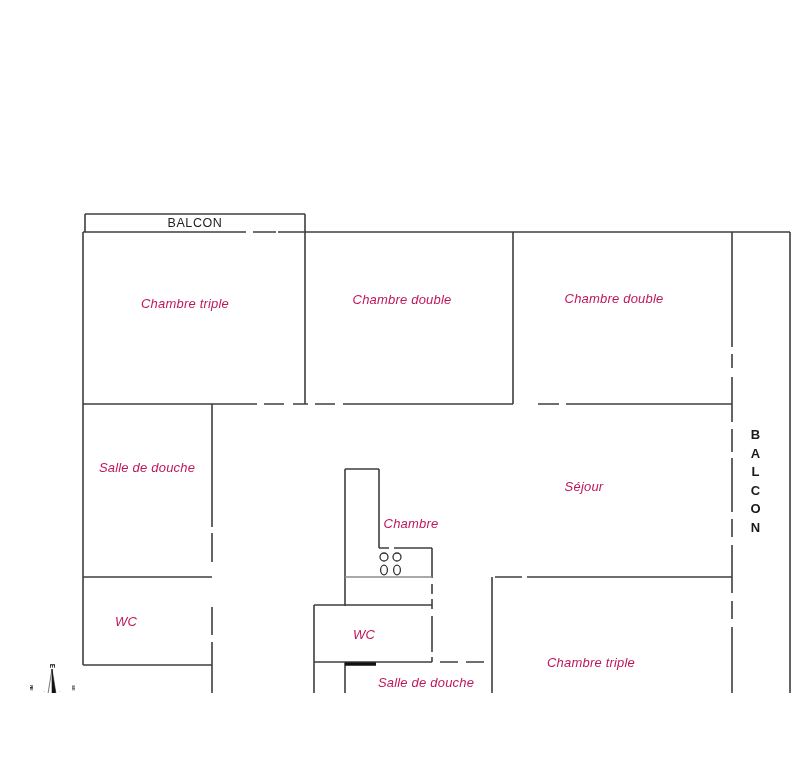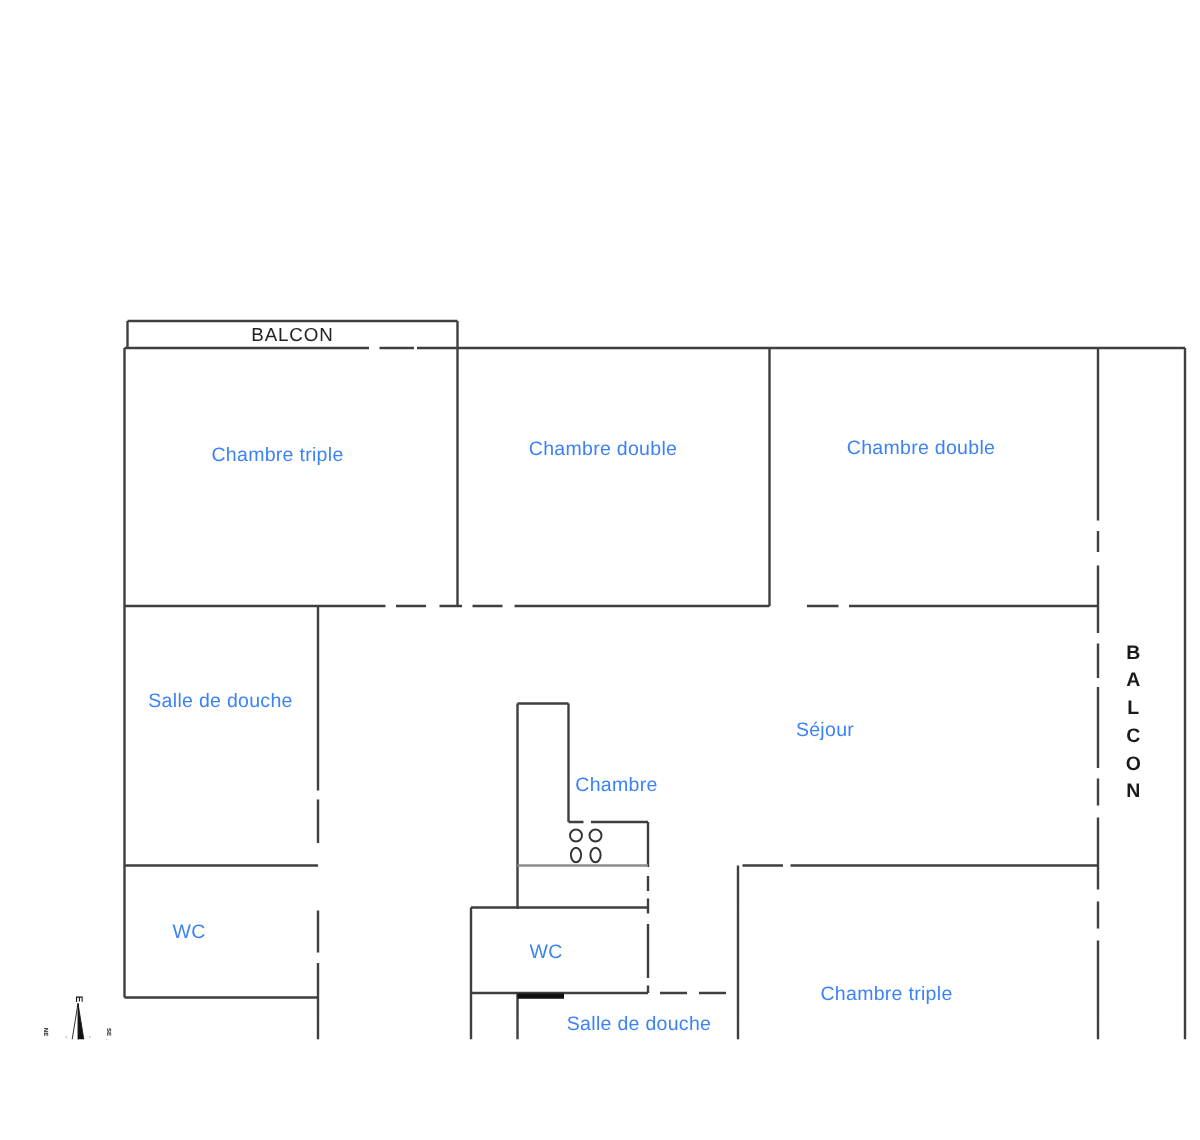--- a/index.html
+++ b/index.html
@@ -8,23 +8,24 @@
     width:800px;height:693px;
     background:#ffffff;
     font-family:"Liberation Sans", sans-serif;
     overflow:hidden;
   }
   #walls{position:absolute;left:0;top:0;}
   .room-label{
     position:absolute;
     transform:translate(-50%,-50%);
     font-size:13px;
-    color:#3b82f6;
+    color:#be185d;
     white-space:nowrap;
     letter-spacing:0.2px;
+    font-style:italic;
   }
   .balcony-top-label{
     position:absolute;
     left:85px;top:216px;width:220px;
     text-align:center;
     font-size:12.5px;font-weight:500;
     letter-spacing:0.6px;
     color:#222;
   }
   .balcony-right-label{
@@ -118,21 +119,21 @@
   <div class="room-label" style="left:185px;top:303px;">Chambre triple</div>
 
   <div class="room-label" style="left:402px;top:299px;">Chambre double</div>
 
   <div class="room-label" style="left:614px;top:298px;">Chambre double</div>
 
   <div class="room-label" style="left:147px;top:467px;">Salle de douche</div>
 
   <div class="room-label" style="left:126px;top:621px;">WC</div>
 
-  <div class="room-label" style="left:550px;top:486px;">Séjour</div>
+  <div class="room-label" style="left:584px;top:486px;">Séjour</div>
 
   <div class="room-label" style="left:411px;top:523px;">Chambre</div>
 
   <div class="room-label" style="left:364px;top:634px;">WC</div>
 
   <div class="room-label" style="left:426px;top:682px;">Salle de douche</div>
 
   <div class="room-label" style="left:591px;top:662px;">Chambre triple</div>
 
 

